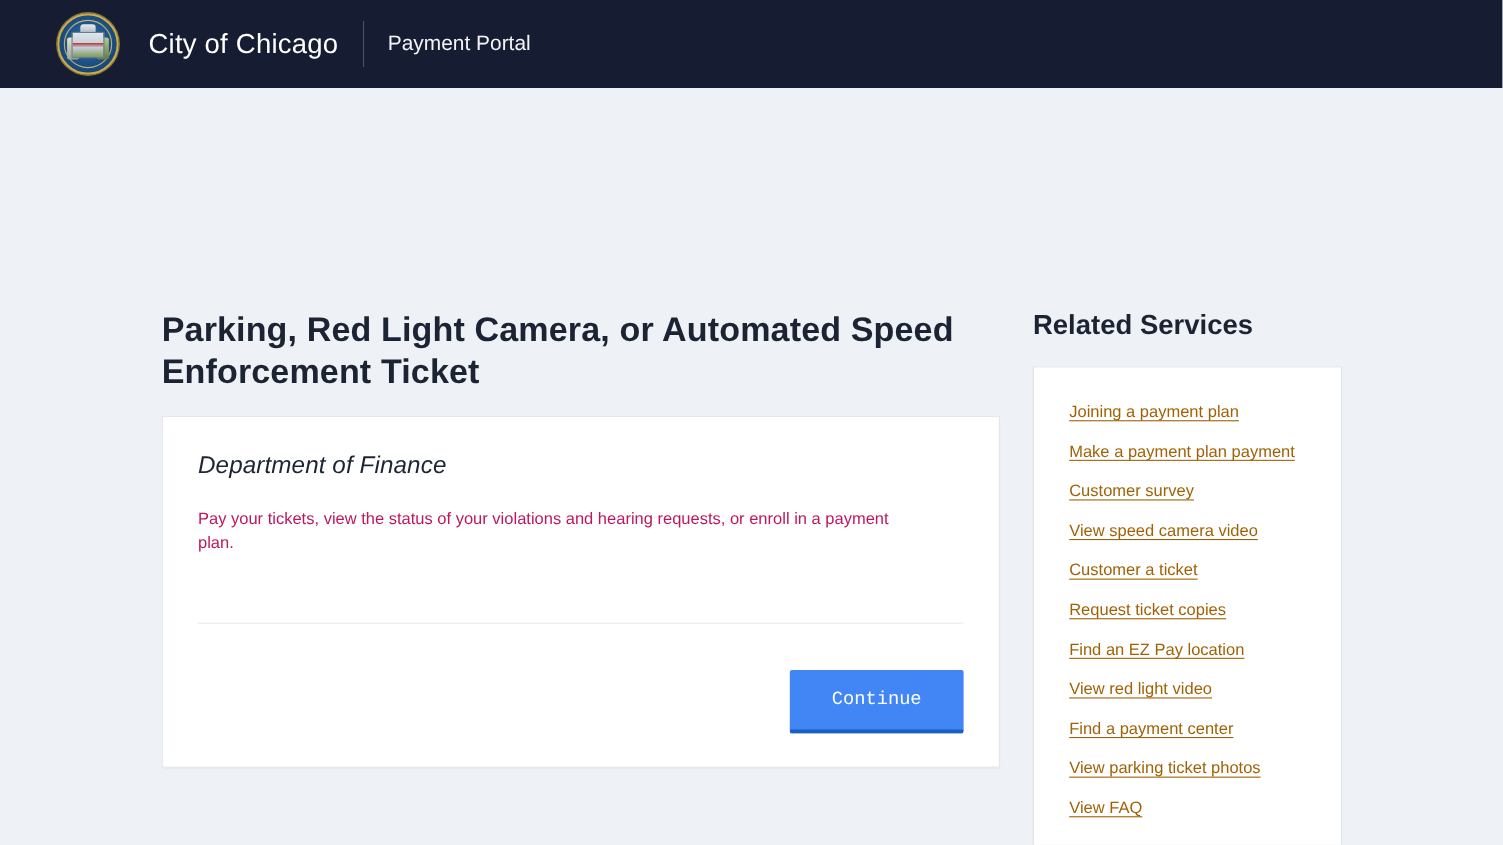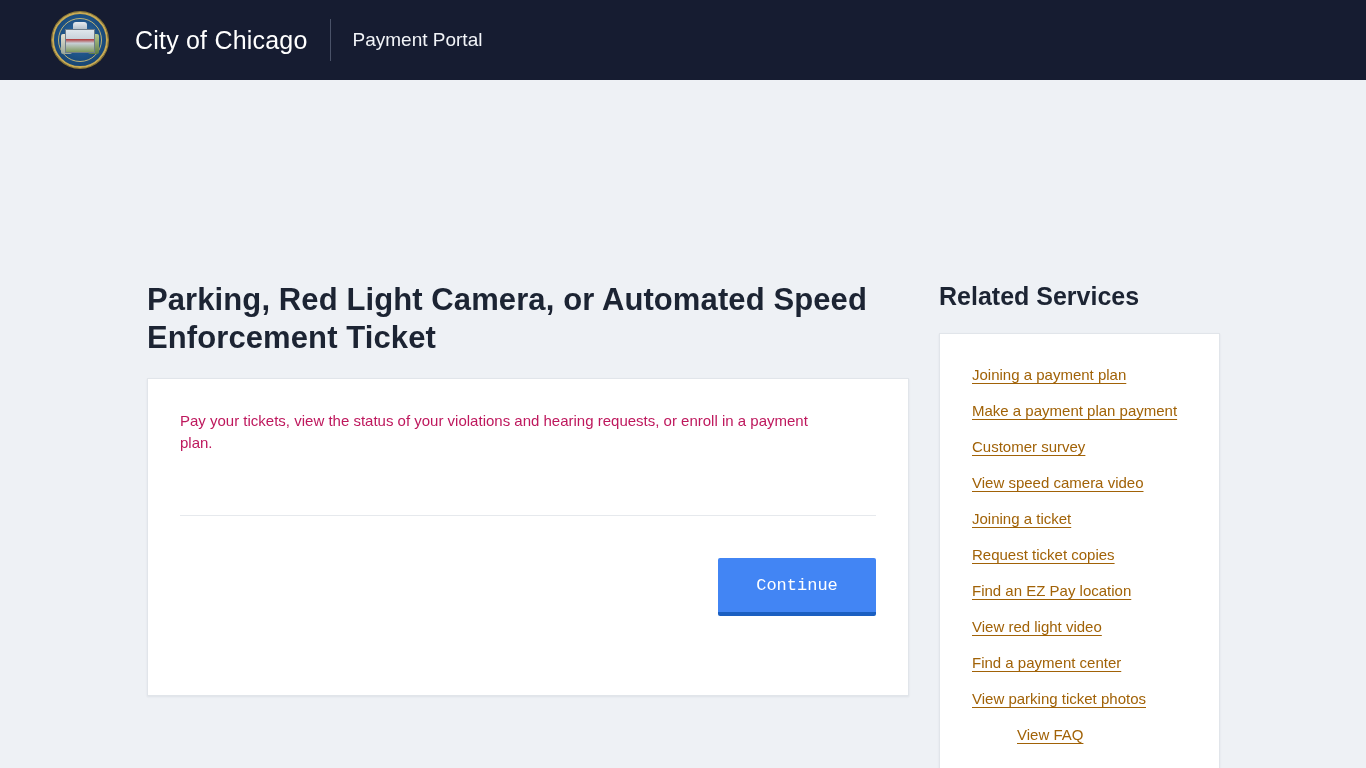--- a/index.html
+++ b/index.html
@@ -186,21 +186,21 @@
   }
   .side-panel {
     background: #ffffff;
     border: 1px solid #e1e5ea;
     box-shadow: 0 1px 2px rgba(20,30,50,0.07);
     padding: 30px 24px 24px 32px;
     min-height: 420px;
   }
   .side-links { list-style: none; margin: 0; padding: 0; }
   .side-links li { margin-bottom: 14px; }
-  .side-links li:last-child { margin-bottom: 0; margin-left: 45px; }
+  .side-links li:last-child { margin-bottom: 0; }
   .side-links a {
     font-size: 15px;
     line-height: 22px;
     color: #a16207;
     text-decoration: underline;
     text-underline-offset: 3px;
     display: inline;
   }
 </style>
 </head>
@@ -221,37 +221,38 @@
   </div>
 </header>
 
 <div class="page">
   <div class="content">
 
     <div class="col-main">
       <h1 class="page-title">Parking, Red Light Camera, or Automated Speed Enforcement Ticket</h1>
 
       <section class="card">
+        <h2 class="card-title">Department of Finance</h2>
         <p class="card-desc">Pay your tickets, view the status of your violations and hearing requests, or enroll in a payment plan.</p>
         <hr class="card-divider">
         <div class="card-actions">
           <button class="btn-continue" type="button">Continue</button>
         </div>
       </section>
     </div>
 
     <aside class="col-side">
       <h2 class="side-title">Related Services</h2>
       <div class="side-panel">
         <ul class="side-links">
           <li><a href="#">Joining a payment plan</a></li>
           <li><a href="#">Make a payment plan payment</a></li>
           <li><a href="#">Customer survey</a></li>
           <li><a href="#">View speed camera video</a></li>
-          <li><a href="#">Joining a ticket</a></li>
+          <li><a href="#">Customer a ticket</a></li>
           <li><a href="#">Request ticket copies</a></li>
           <li><a href="#">Find an EZ Pay location</a></li>
           <li><a href="#">View red light video</a></li>
           <li><a href="#">Find a payment center</a></li>
           <li><a href="#">View parking ticket photos</a></li>
           <li><a href="#">View FAQ</a></li>
         </ul>
       </div>
     </aside>
 

